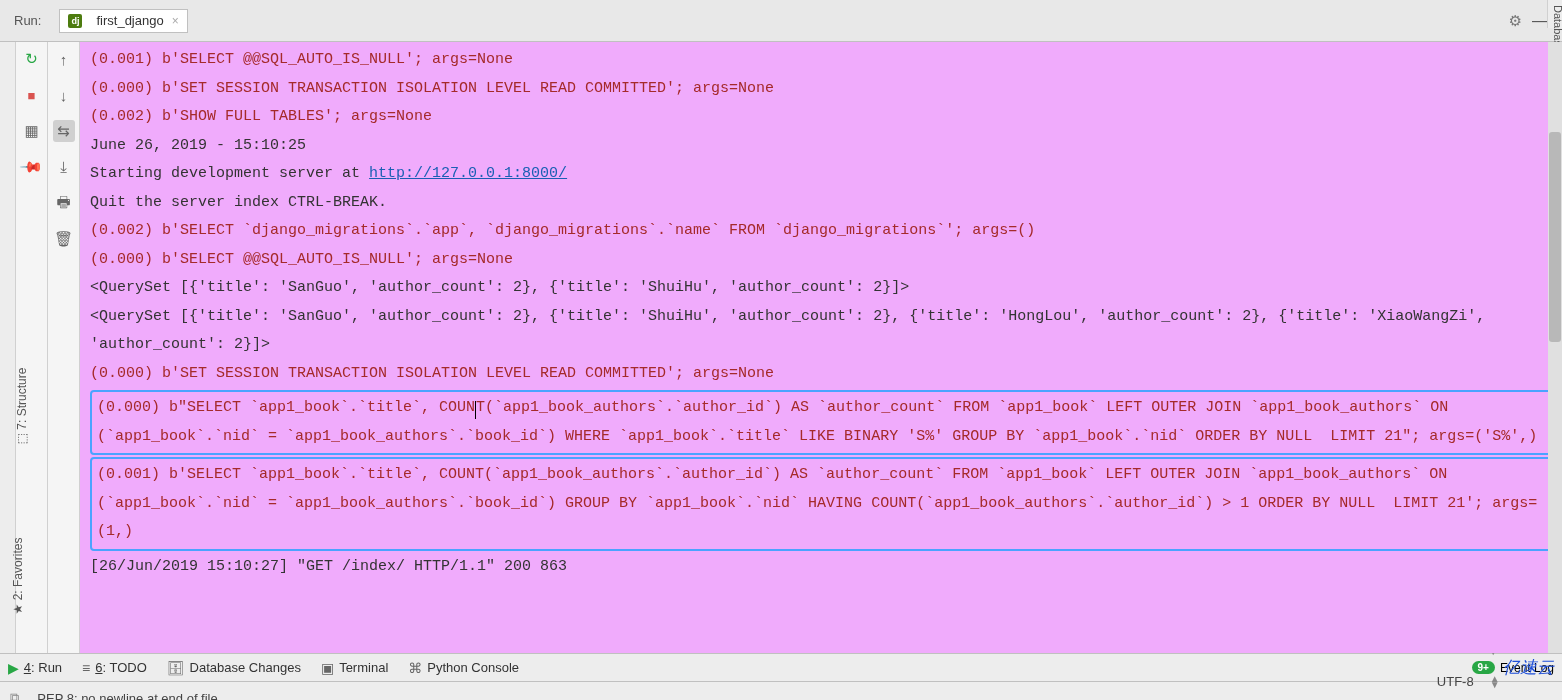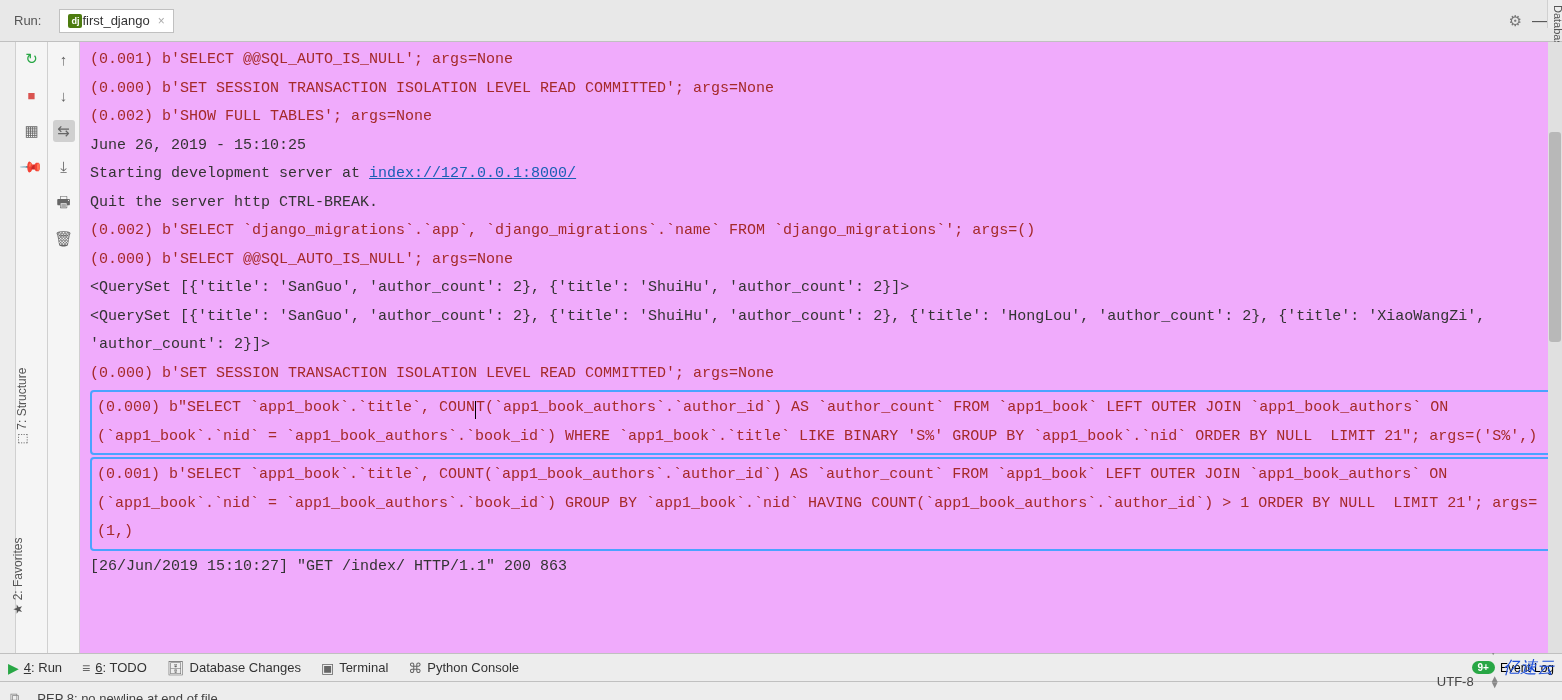--- a/index.html
+++ b/index.html
@@ -1,20 +1,20 @@
 <!DOCTYPE html>
 <html><head>
 <meta charset="utf-8">
 <style>
 * { margin: 0; padding: 0; box-sizing: border-box; }
 body { font-family: Arial, sans-serif; font-size: 12px; background: #f0f0f0; width: 1562px; height: 700px; overflow: hidden; position: relative; }
 .top-bar { display: flex; align-items: center; height: 42px; background: #e8e8e8; border-bottom: 1px solid #c0c0c0; }
 .run-label { padding: 0 14px; color: #555; font-size: 13px; }
 .tab { display: flex; align-items: center; background: #fff; border: 1px solid #c0c0c0; height: 24px; padding: 0 8px; margin-left: 4px; }
-.tab-icon { width: 14px; height: 14px; background: #4d7c0f; border-radius: 2px; display: inline-flex; align-items: center; justify-content: center; color: #fff; font-size: 9px; font-weight: bold; margin-right: 0; }
+.tab-icon { width: 14px; height: 14px; background: #4d7c0f; border-radius: 2px; display: inline-flex; align-items: center; justify-content: center; color: #fff; font-size: 9px; font-weight: bold; margin-right: 14px; }
 .tab-label { font-size: 13px; color: #333; }
 .tab-close { margin-left: 8px; color: #aaa; font-size: 12px; cursor: pointer; }
 .top-actions { margin-left: auto; display: flex; align-items: center; gap: 10px; padding-right: 14px; }
 .gear { color: #777; font-size: 15px; }
 .minimize { font-size: 16px; color: #555; }
 .main-area { display: flex; height: 611px; }
 .left-strip { width: 16px; background: #ededed; border-right: 1px solid #d0d0d0; position: relative; }
 .side-tab-label { position: absolute; transform: rotate(-90deg); transform-origin: center; white-space: nowrap; color: #555; font-size: 12px; }
 .side-fav { bottom: 70px; left: -20px; }
 .side-struct { bottom: 240px; left: -16px; }
@@ -86,22 +86,22 @@
     <span class="tb-icon sel-row">⇆</span>
     <span class="tb-icon">⤓</span>
     <span class="tb-icon">🖶</span>
     <span class="tb-icon">🗑</span>
   </div>
   <div class="console">
     <div class="cline red">(0.001) b'SELECT @@SQL_AUTO_IS_NULL'; args=None</div>
     <div class="cline red">(0.000) b'SET SESSION TRANSACTION ISOLATION LEVEL READ COMMITTED'; args=None</div>
     <div class="cline red">(0.002) b'SHOW FULL TABLES'; args=None</div>
     <div class="cline">June 26, 2019 - 15:10:25</div>
-    <div class="cline"><span>Starting development server at </span><span class="link">index://127.0.0.1:8000/</span></div>
-    <div class="cline">Quit the server http CTRL-BREAK.</div>
+    <div class="cline"><span>Starting development server at </span><span class="link">http://127.0.0.1:8000/</span></div>
+    <div class="cline">Quit the server index CTRL-BREAK.</div>
     <div class="cline red">(0.002) b'SELECT `django_migrations`.`app`, `django_migrations`.`name` FROM `django_migrations`'; args=()</div>
     <div class="cline red">(0.000) b'SELECT @@SQL_AUTO_IS_NULL'; args=None</div>
     <div class="cline">&lt;QuerySet [{'title': 'SanGuo', 'author_count': 2}, {'title': 'ShuiHu', 'author_count': 2}]&gt;</div>
     <div class="cline">&lt;QuerySet [{'title': 'SanGuo', 'author_count': 2}, {'title': 'ShuiHu', 'author_count': 2}, {'title': 'HongLou', 'author_count': 2}, {'title': 'XiaoWangZi', 'author_count': 2}]&gt;</div>
     <div class="cline red">(0.000) b'SET SESSION TRANSACTION ISOLATION LEVEL READ COMMITTED'; args=None</div>
     <div class="box">
       <span class="cline red"><span>(0.000) b"SELECT `app1_book`.`title`, COUN</span><span class="cursor"></span><span>T(`app1_book_authors`.`author_id`) AS `author_count` FROM `app1_book` LEFT OUTER JOIN `app1_book_authors` ON (`app1_book`.`nid` = `app1_book_authors`.`book_id`) WHERE `app1_book`.`title` LIKE BINARY 'S%' GROUP BY `app1_book`.`nid` ORDER BY NULL  LIMIT 21"; args=('S%',)</span></span>
     </div>
     <div class="box">
       <span class="cline red">(0.001) b'SELECT `app1_book`.`title`, COUNT(`app1_book_authors`.`author_id`) AS `author_count` FROM `app1_book` LEFT OUTER JOIN `app1_book_authors` ON (`app1_book`.`nid` = `app1_book_authors`.`book_id`) GROUP BY `app1_book`.`nid` HAVING COUNT(`app1_book_authors`.`author_id`) &gt; 1 ORDER BY NULL  LIMIT 21'; args=(1,)</span>

